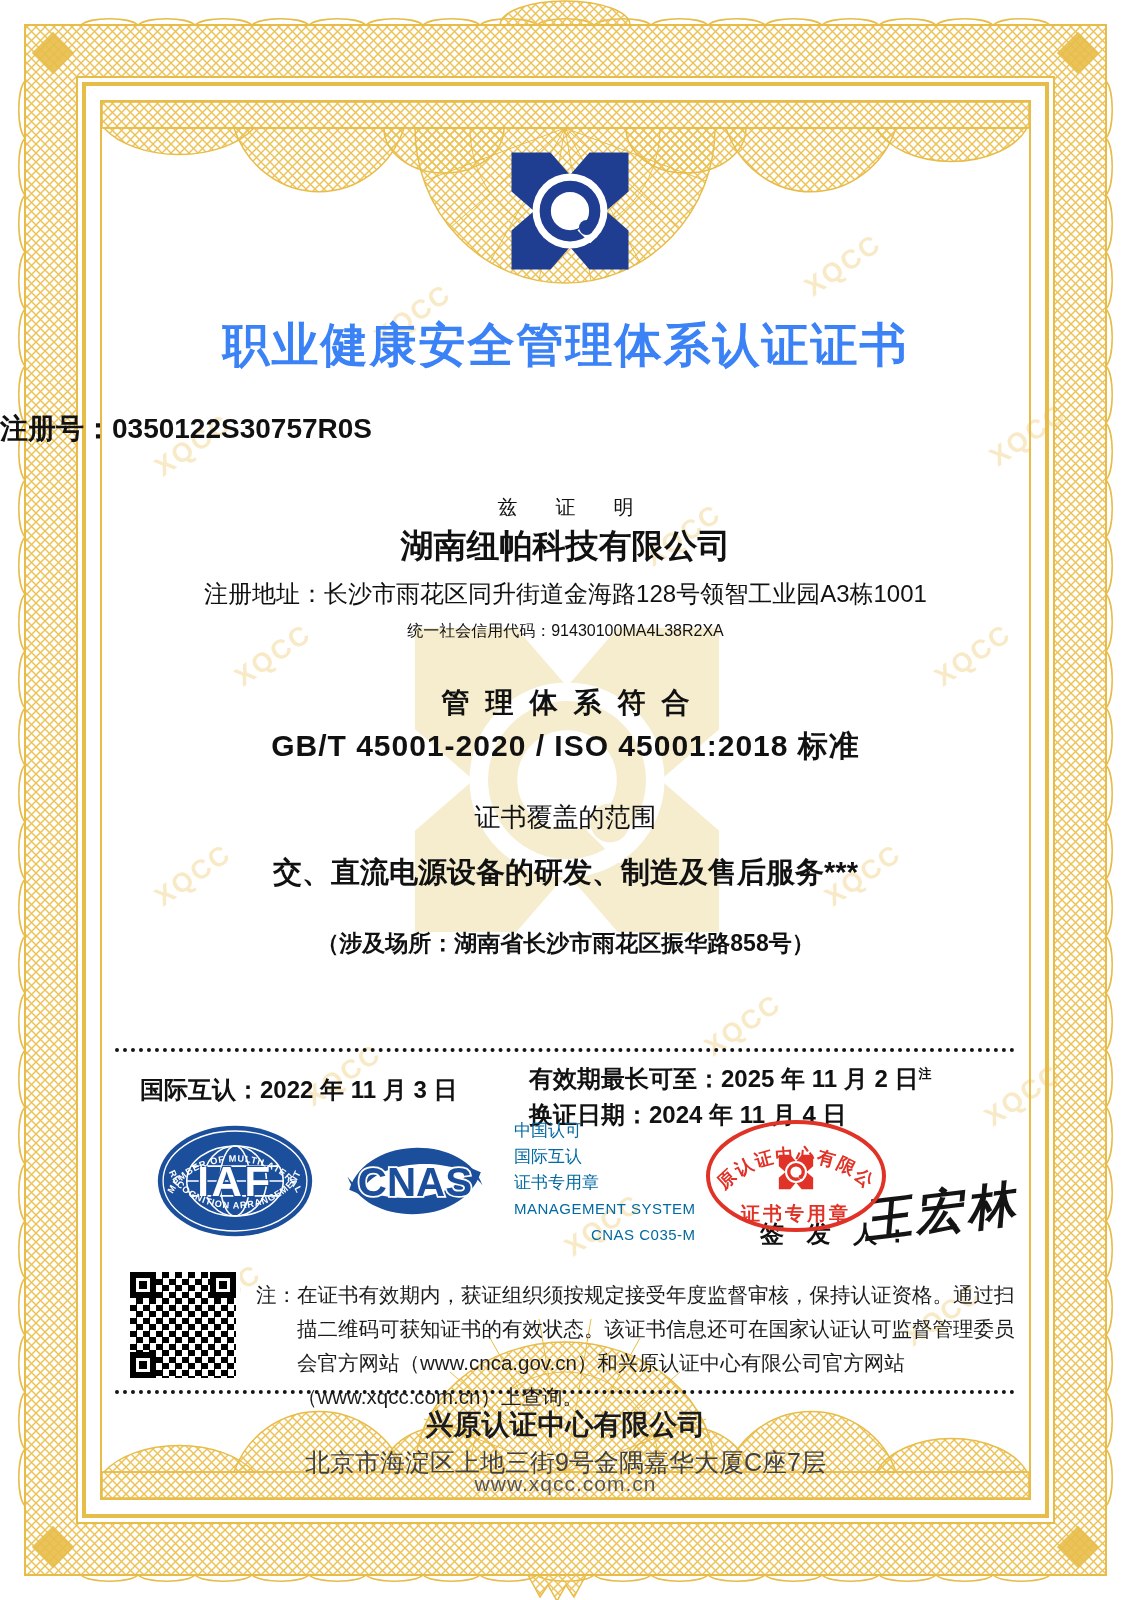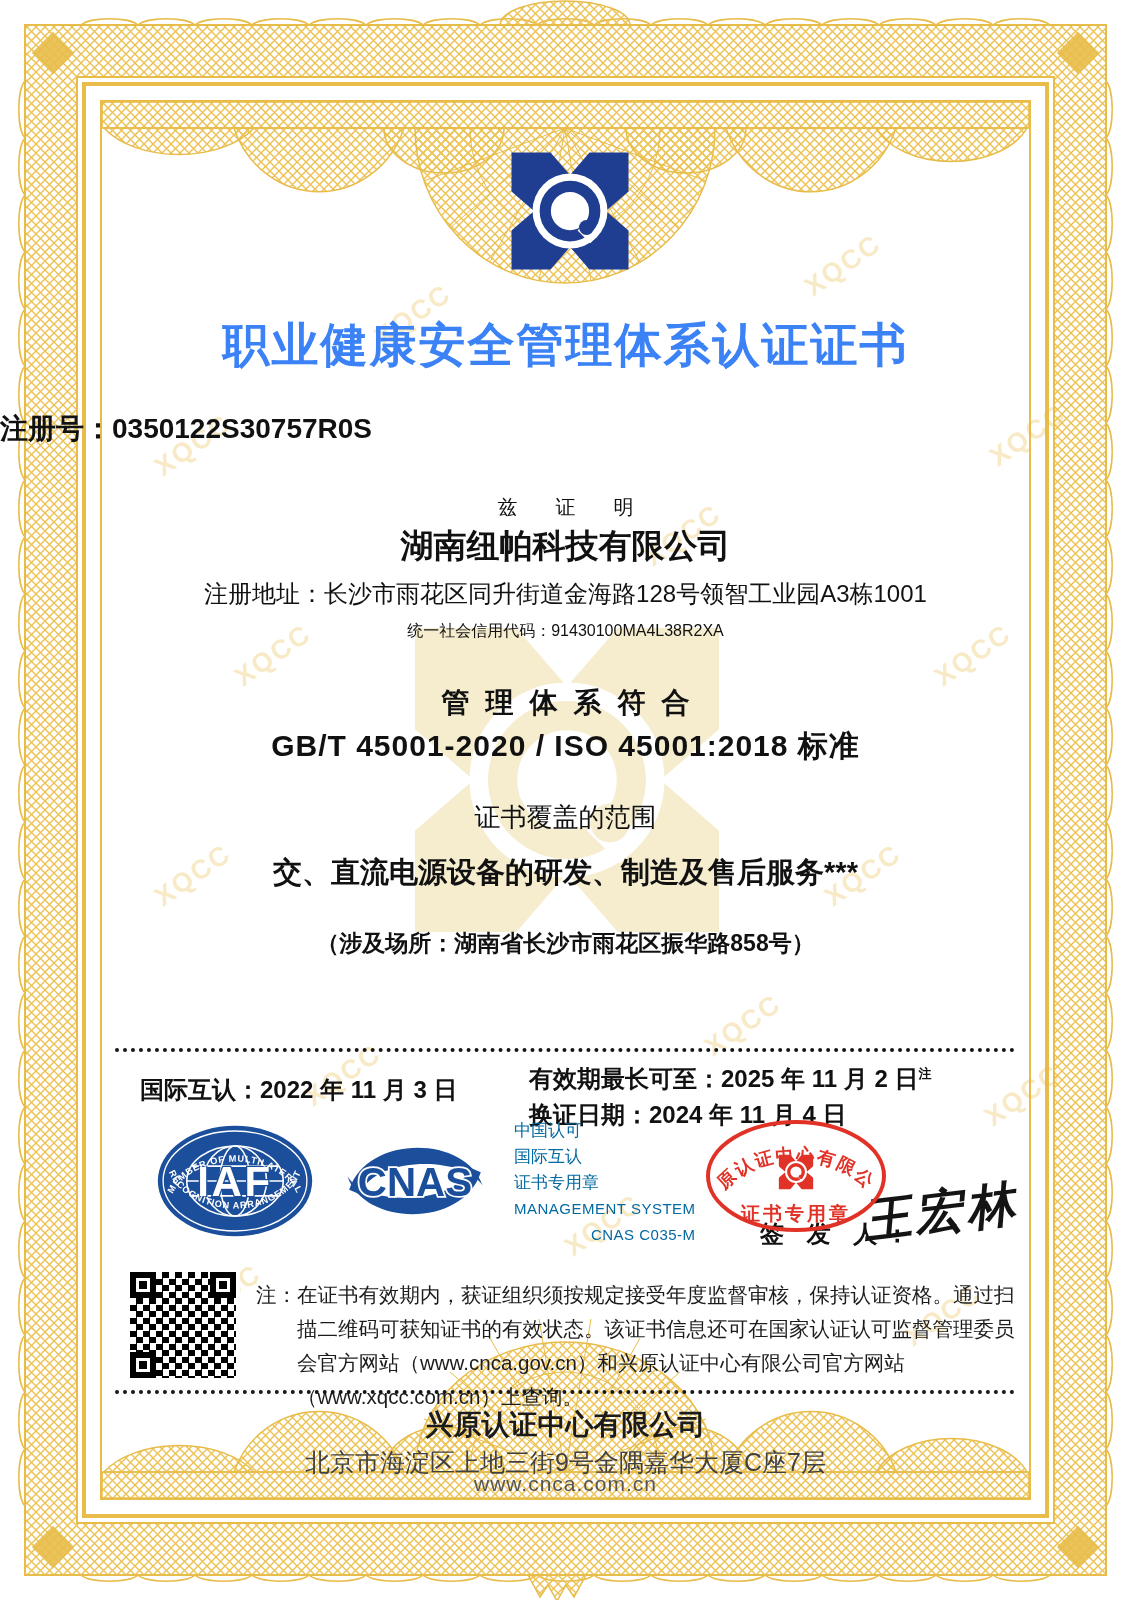--- a/index.html
+++ b/index.html
@@ -241,15 +241,15 @@
 
   <div class="abs note">
     <span class="lbl">注：</span>
     <span>在证书有效期内，获证组织须按规定接受年度监督审核，保持认证资格。通过扫描二维码可获知证书的有效状态。该证书信息还可在国家认证认可监督管理委员会官方网站（www.cnca.gov.cn）和兴原认证中心有限公司官方网站（www.xqcc.com.cn）上查询。</span>
   </div>
 
   <div class="dotted d2"></div>
 
   <div class="abs center f-company">兴原认证中心有限公司</div>
   <div class="abs center f-address">北京市海淀区上地三街9号金隅嘉华大厦C座7层</div>
-  <div class="abs center f-web">www.cnca.com.cn</div>
+  <div class="abs center f-web">www.xqcc.com.cn</div>
 
 </div>
 
 </body></html>

